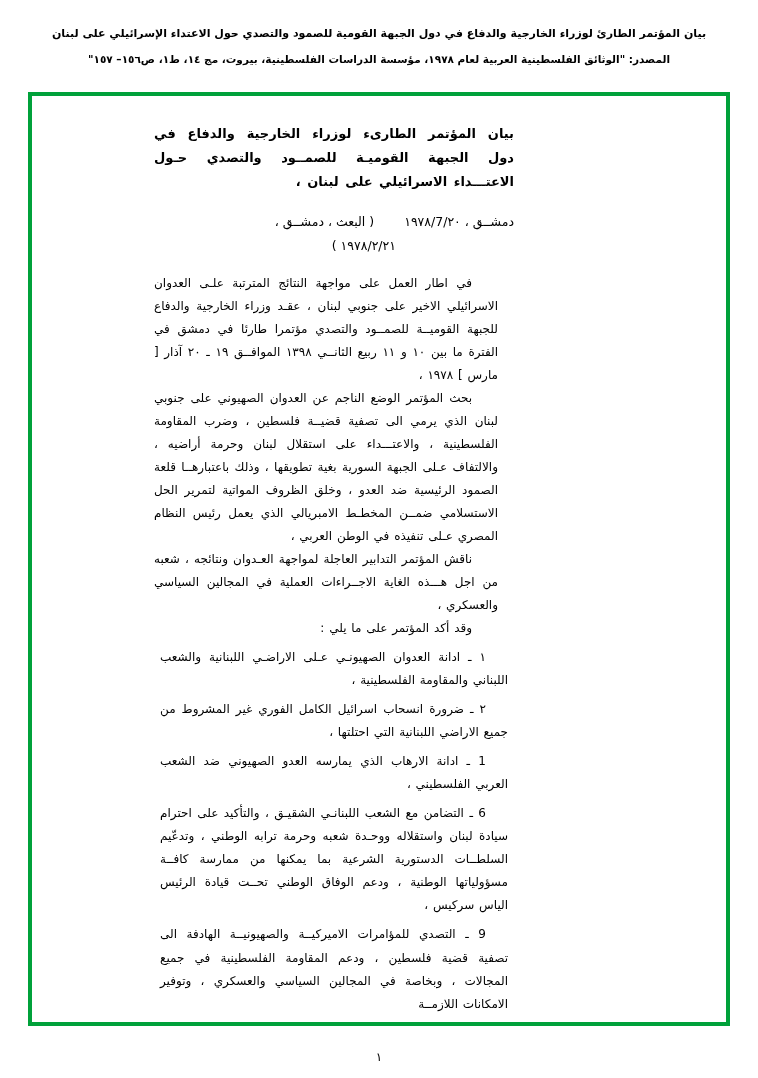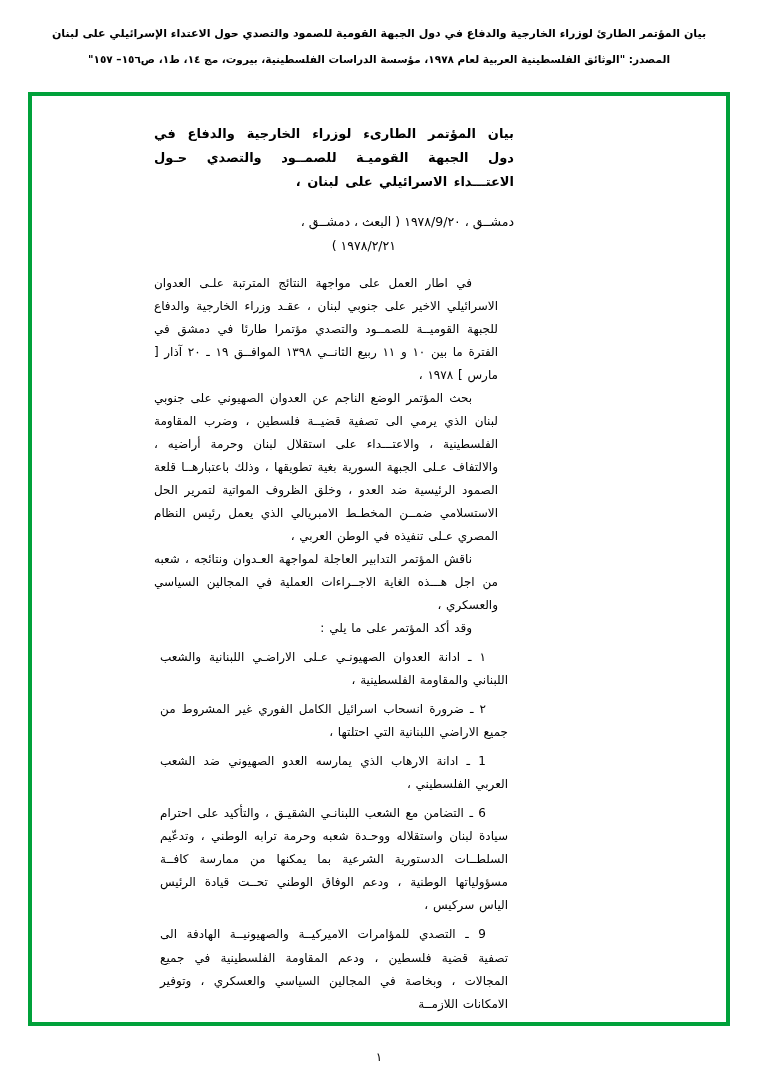--- a/index.html
+++ b/index.html
@@ -82,21 +82,21 @@
   .dateline {
     font-family: "DejaVu Sans", sans-serif;
     font-size: 12.5px;
     line-height: 1.9;
     margin-bottom: 14px;
     display: block;
     text-align: right;
     direction: rtl;
   }
   .dateline .dl-right { display: inline-block; }
-  .dateline .dl-left { display: inline-block; }
+  .dateline .dl-left { display: inline-block; margin-right: 26px; }
   .dateline .dl-second { display: block; margin-right: 118px; }
   p.para {
     font-family: "DejaVu Sans", sans-serif;
     font-size: 12px;
     line-height: 1.92;
     margin: 0 16px 0 0;
     text-align: justify;
     text-align-last: right;
     text-indent: 26px;
     word-spacing: 1px;
@@ -132,21 +132,21 @@
     <div class="source-line">المصدر: "الوثائق الفلسطينية العربية لعام ١٩٧٨، مؤسسة الدراسات الفلسطينية، بيروت، مج ١٤، ط١، ص١٥٦– ١٥٧"</div>
   </div>
 
   <div class="green-frame">
     <div class="frame-inner">
       <div class="text-col">
 
         <div class="stmt-title">بيان المؤتمر الطارىء لوزراء الخارجية والدفاع في دول الجبهة القوميـة للصمــود والتصدي حـول الاعتـــداء الاسرائيلي على لبنان ،</div>
 
         <div class="dateline">
-          <span class="dl-right">دمشــق ، ١٩٧٨/9/٢٠</span>
+          <span class="dl-right">دمشــق ، ١٩٧٨/7/٢٠</span>
           <span class="dl-left">( البعث ، دمشــق ،</span>
           <span class="dl-second">١٩٧٨/٢/٢١ )</span>
         </div>
 
         <p class="para">في اطار العمل على مواجهة النتائج المترتبة علـى العدوان الاسرائيلي الاخير على جنوبي لبنان ، عقـد وزراء الخارجية والدفاع للجبهة القوميــة للصمــود والتصدي مؤتمرا طارئا في دمشق في الفترة ما بين ١٠ و ١١ ربيع الثانــي ١٣٩٨ الموافــق ١٩ ـ ٢٠ آذار [ مارس ] ١٩٧٨ ،</p>
         <p class="para">بحث المؤتمر الوضع الناجم عن العدوان الصهيوني على جنوبي لبنان الذي يرمي الى تصفية قضيــة فلسطين ، وضرب المقاومة الفلسطينية ، والاعتـــداء على استقلال لبنان وحرمة أراضيه ، والالتفاف عـلى الجبهة السورية بغية تطويقها ، وذلك باعتبارهــا قلعة الصمود الرئيسية ضد العدو ، وخلق الظروف المواتية لتمرير الحل الاستسلامي ضمــن المخطـط الامبريالي الذي يعمل رئيس النظام المصري عـلى تنفيذه في الوطن العربي ،</p>
         <p class="para">ناقش المؤتمر التدابير العاجلة لمواجهة العـدوان ونتائجه ، شعبه من اجل هـــذه الغاية الاجــراءات العملية في المجالين السياسي والعسكري ،</p>
         <p class="para">وقد أكد المؤتمر على ما يلي :</p>
 
         <p class="item">١ ـ ادانة العدوان الصهيونـي عـلى الاراضـي اللبنانية والشعب اللبناني والمقاومة الفلسطينية ،</p>

